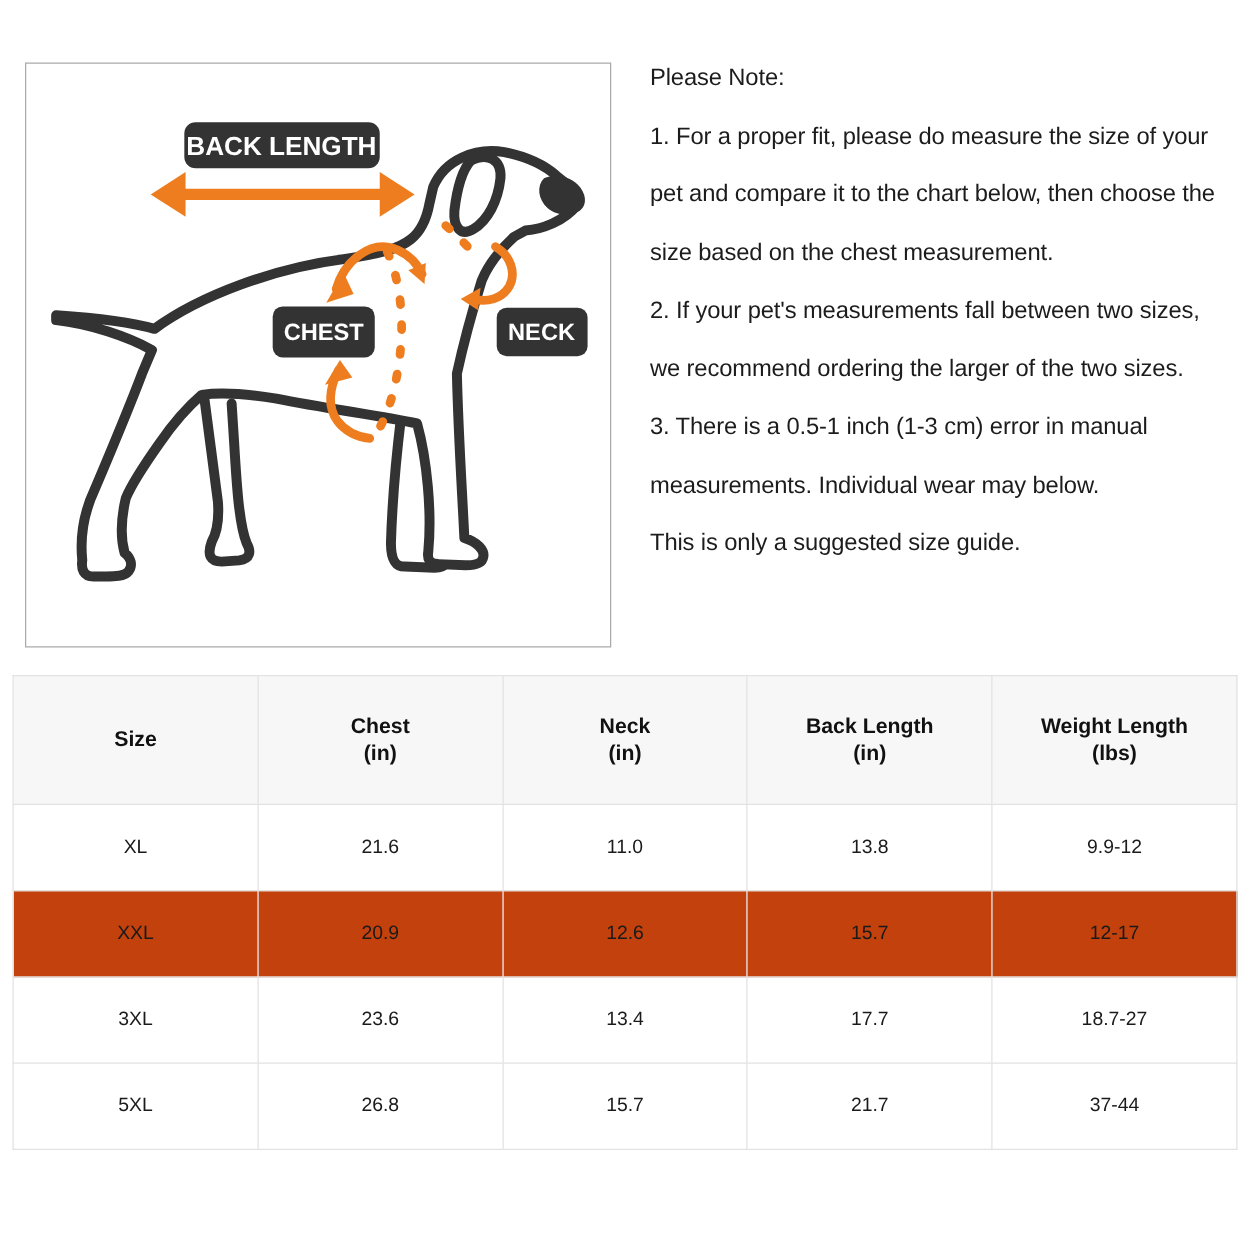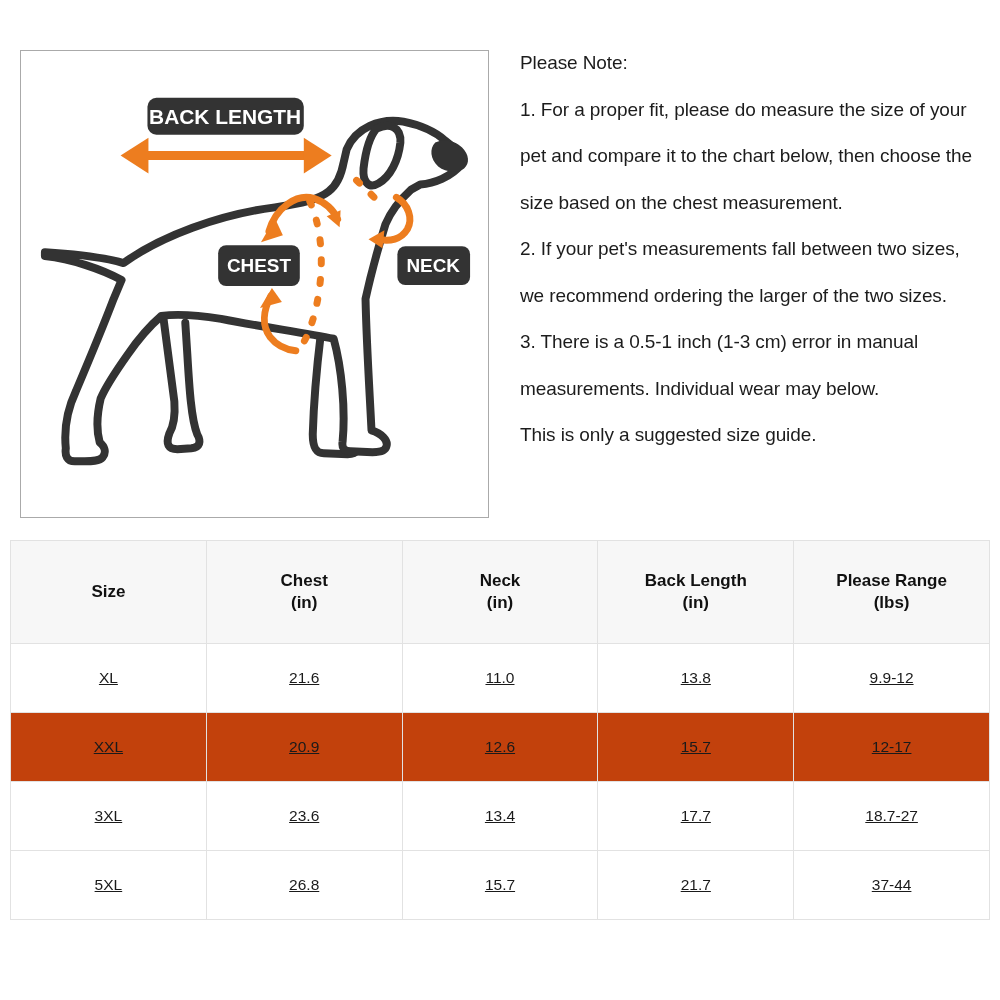--- a/index.html
+++ b/index.html
@@ -32,21 +32,21 @@
     border: 1px solid #e2e2e2; text-align: center; vertical-align: middle;
     width: 20%;
   }
   .size-table th {
     height: 103px; background: #f7f7f7;
     font-size: 17px; font-weight: bold; color: #111111;
   }
   .size-table th div { line-height: 22px; }
   .size-table td {
     height: 69px; background: #ffffff;
-    font-size: 15.5px; color: #1a1a1a; text-decoration: underline;
+    font-size: 15.5px; color: #1a1a1a;
   }
   .size-table tr.alt td { background: #c2410c; }
 
   
   .pill-text {
     font-family: "Liberation Sans", sans-serif;
     font-weight: bold; fill: #ffffff;
   }
 </style>
 </head>
@@ -156,21 +156,21 @@
       </th>
       <th>
         <div>Neck</div>
         <div>(in)</div>
       </th>
       <th>
         <div>Back Length</div>
         <div>(in)</div>
       </th>
       <th>
-        <div>Please Range</div>
+        <div>Weight Length</div>
         <div>(lbs)</div>
       </th>
     </tr>
   </thead>
   <tbody>
     <tr>
       <td>XL</td>
       <td>21.6</td>
       <td>11.0</td>
       <td>13.8</td>

